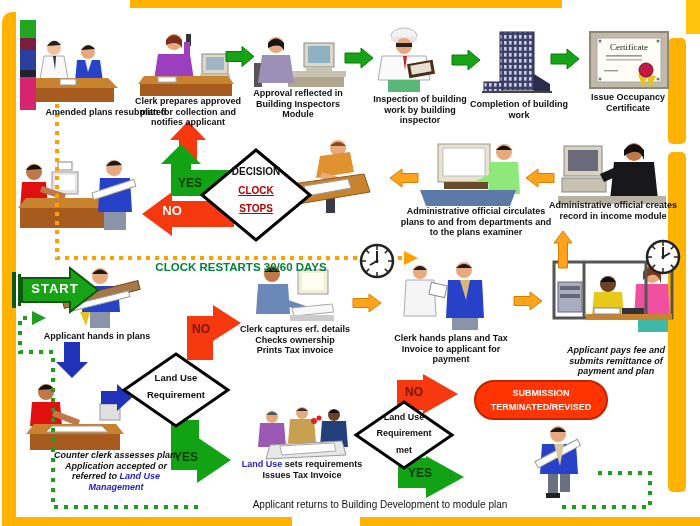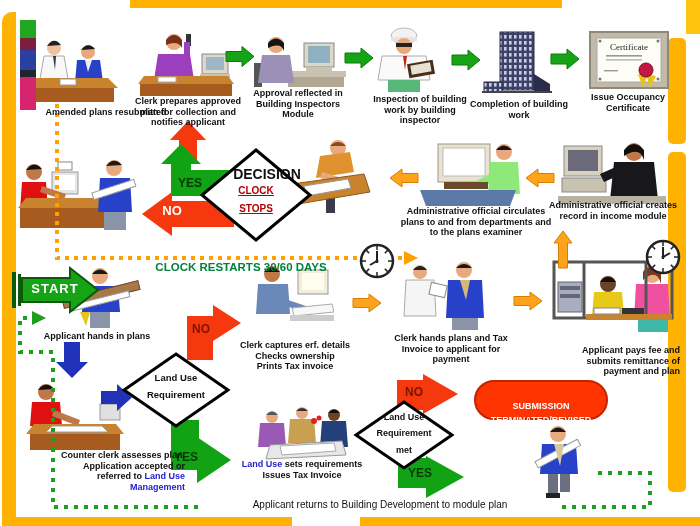--- a/index.html
+++ b/index.html
@@ -1,35 +1,35 @@
 <!DOCTYPE html>
 <html><head>
 <meta charset="utf-8">
 <style>
   html,body{margin:0;padding:0;background:#fff;}
   #slide{position:relative;width:700px;height:526px;background:#ffffff;overflow:hidden;
          font-family:"Liberation Sans",sans-serif;}
   .abs{position:absolute;}
   .bar{position:absolute;background:#FFB300;}
   .lbl{position:absolute;font-weight:bold;font-size:9px;line-height:1.18;color:#101010;text-align:center;z-index:6;}
-  .lbl-left{text-align:right;}
+  .lbl-left{text-align:center;font-style:italic;}
   .blue{color:#2222CC;}
   .title{position:absolute;left:128px;top:6px;width:446px;text-align:center;
          font-size:23px;font-weight:bold;color:#2B2BD6;z-index:6;letter-spacing:0px;}
   .restart{position:absolute;left:132px;top:261px;width:218px;text-align:center;
            font-size:11.5px;font-weight:bold;color:#00813C;z-index:6;}
   .yesno{position:absolute;font-weight:bold;z-index:6;text-align:center;}
   .dtext{position:absolute;font-weight:bold;z-index:6;text-align:center;color:#101010;font-size:9.5px;}
   .red-u{color:#B00000;text-decoration:underline;}
   .clockstarts{position:absolute;left:572px;top:245px;width:78px;height:21px;background:#2EC29E;
                border:1px solid #1A9478;color:#062;color:#111;font-weight:bold;font-size:10px;
                text-align:center;line-height:21px;z-index:6;}
   .submission{position:absolute;left:474px;top:380px;width:134px;height:40px;background:#FF3400;
               border:2px solid #C22400;border-radius:20px;color:#fff;font-weight:bold;font-size:9px;
-              text-align:center;line-height:1.5;padding-top:18px;box-sizing:border-box;z-index:6;}
+              text-align:center;line-height:1.5;padding-top:5px;box-sizing:border-box;z-index:6;}
   .footer{position:absolute;left:195px;top:499px;width:370px;text-align:center;font-size:10px;
           color:#111;z-index:6;}
   .scene{position:absolute;z-index:2;}
   #overlay{position:absolute;left:0;top:0;z-index:4;pointer-events:none;}
   .strip-seg{width:16px;}
 </style>
 </head>
 <body>
 
 <div id="slide">
@@ -426,39 +426,39 @@
   </svg>
 
   <div class="lbl" style="left:36px;top:107px;width:140px;">Amended plans resubmitted</div>
   <div class="lbl" style="left:126px;top:96px;width:124px;">Clerk prepares approved plan for collection and notifies applicant</div>
   <div class="lbl" style="left:242px;top:88px;width:112px;">Approval reflected in Building Inspectors Module</div>
   <div class="lbl" style="left:366px;top:94px;width:108px;">Inspection of building work by building inspector</div>
   <div class="lbl" style="left:470px;top:99px;width:98px;">Completion of building work</div>
   <div class="lbl" style="left:576px;top:92px;width:104px;">Issue Occupancy Certificate</div>
 
 
-  <div class="dtext" style="left:227px;top:166px;width:80px;font-size:14px;">DECISION</div>
+  <div class="dtext" style="left:216px;top:166px;width:80px;font-size:10px;">DECISION</div>
   <div class="dtext red-u" style="left:216px;top:185px;width:80px;font-size:10px;">CLOCK</div>
   <div class="dtext red-u" style="left:216px;top:203px;width:80px;font-size:10px;">STOPS</div>
   <div class="yesno" style="left:168px;top:176px;width:44px;font-size:12px;color:#053a05;">YES</div>
   <div class="yesno" style="left:150px;top:203px;width:44px;font-size:13px;color:#FFFFFF;">NO</div>
 
   <div class="lbl" style="left:398px;top:206px;width:156px;">Administrative official circulates plans to and from departments and to the plans examiner</div>
   <div class="lbl" style="left:546px;top:200px;width:134px;">Administrative official creates record in income module</div>
   <div class="restart">CLOCK RESTARTS 30/60 DAYS</div>
 
   <div class="yesno" style="left:24px;top:281px;width:62px;font-size:13px;color:#FFFFFF;letter-spacing:1px;">START</div>
   <div class="lbl" style="left:32px;top:331px;width:130px;">Applicant hands in plans</div>
 
   <div class="dtext" style="left:136px;top:372px;width:80px;">Land Use</div>
   <div class="dtext" style="left:130px;top:389px;width:92px;">Requirement</div>
   <div class="yesno" style="left:184px;top:322px;width:34px;font-size:12px;color:#7A1500;">NO</div>
   <div class="yesno" style="left:164px;top:450px;width:44px;font-size:12px;color:#053a05;">YES</div>
 
-  <div class="lbl" style="left:235px;top:340px;width:120px;">
+  <div class="lbl" style="left:235px;top:324px;width:120px;">
     <div>Clerk captures erf. details</div>
     <div>Checks ownership</div>
     <div>Prints Tax invoice</div>
   </div>
 
   <div class="lbl" style="left:388px;top:333px;width:126px;">Clerk hands plans and Tax Invoice to applicant for payment</div>
   <div class="lbl lbl-left" style="left:552px;top:345px;width:128px;">Applicant  pays fee and submits remittance of payment and  plan</div>
 
   <div class="lbl lbl-left" style="left:26px;top:450px;width:138px;margin-left:21px;">
     <span>Counter clerk assesses plan. Application accepted or referred to</span>

